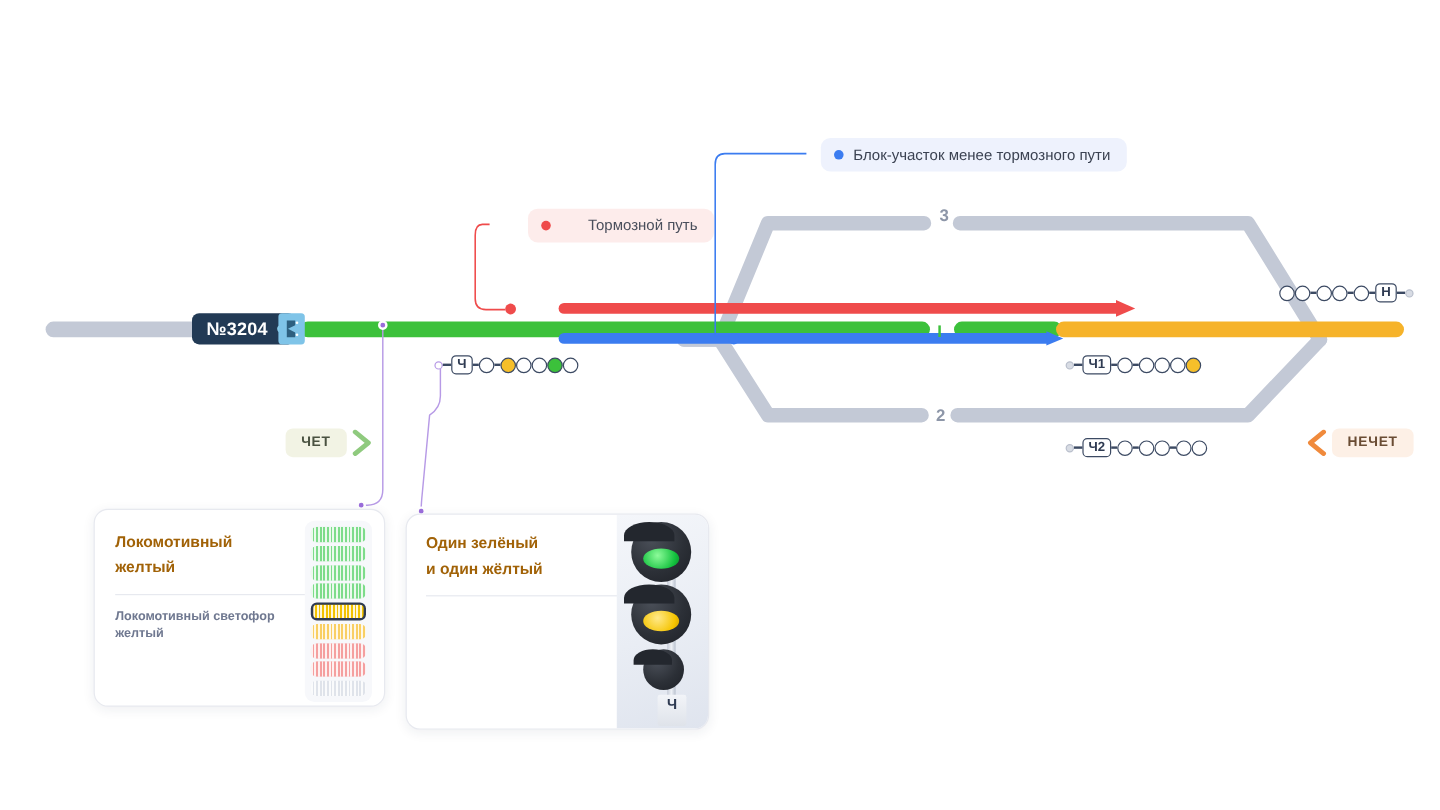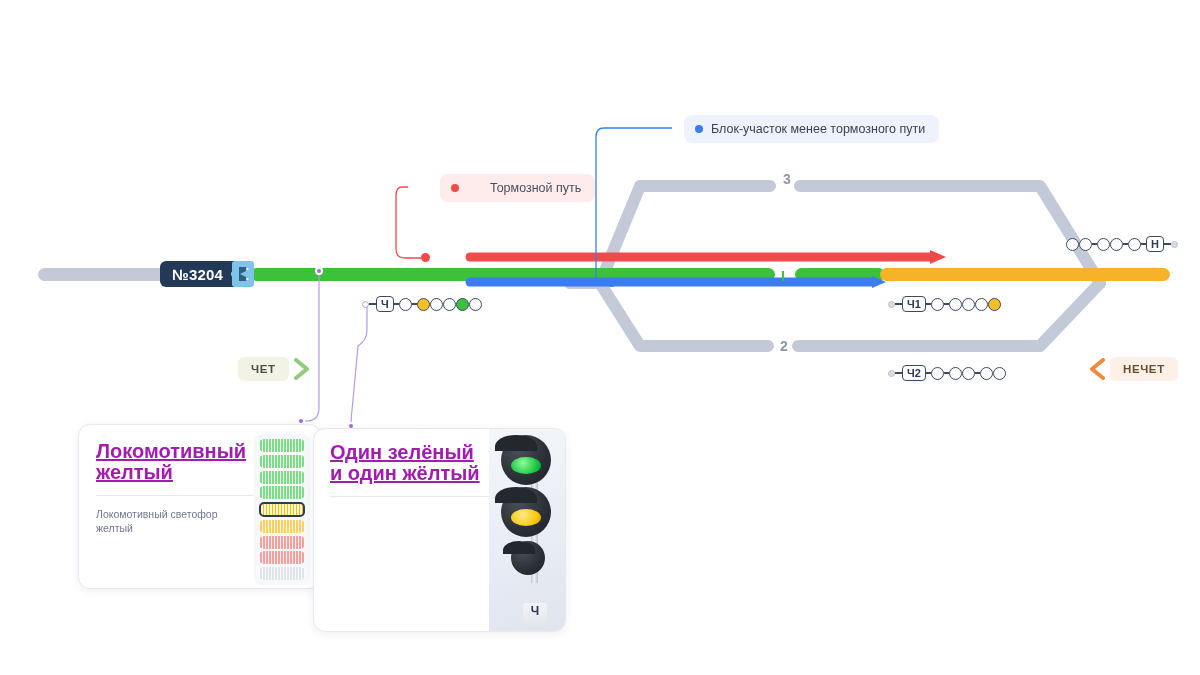--- a/index.html
+++ b/index.html
@@ -134,32 +134,32 @@
   .card {
     position: absolute;
     background: #ffffff;
     border: 1px solid #e7e9ef;
     border-radius: 12px;
     box-shadow: 0 2px 10px rgba(30,40,70,.07);
     overflow: hidden;
     z-index: 25;
   }
   .card-title {
-    font-size: 20px; font-weight: bold;
-    color: #a21caf;
+    font-size: 13px; font-weight: bold;
+    color: #a16207;
     line-height: 21px;
     white-space: pre-line;
-    text-decoration: underline;
   }
   .card-rule { height: 1px; background: #e7e9ef; margin: 12px 0 11px 0; }
   .card-body {
     font-size: 10.5px;
     line-height: 14px;
     color: #6f7890;
     white-space: pre-line;
+    font-weight: bold;
   }
   .card-body.blueish { color: #4b5e86; font-size: 10.5px; line-height: 14px; }
 
   
   .barstrip {
     position: absolute;
     right: 10px; top: 9px;
     width: 56px; height: 151px;
     background: #f7f8fb;
     border-radius: 8px;
@@ -375,21 +375,21 @@
       <div class="bar green"></div>
       <div class="bar yellow-active"></div>
       <div class="bar yellow"></div>
       <div class="bar red"></div>
       <div class="bar red"></div>
       <div class="bar grey"></div>
     </div>
   </div>
 
   <div class="leader-dot" style="left:347px; top:422px;"></div>
-  <div class="card" style="left:313px; top:428px; width:253px; height:204px;">
+  <div class="card" style="left:338px; top:428px; width:253px; height:180px;">
     <div style="position:absolute; left:16px; top:13px; width:160px;">
       <div class="card-title">Один зелёный
 и один жёлтый</div>
       <div class="card-rule"></div>
     </div>
 
     <div class="tl-panel">
       <div class="tl-mast"></div>
 
       <div class="tl-head" style="left:12px; top:6px; width:50px; height:50px;"></div>

